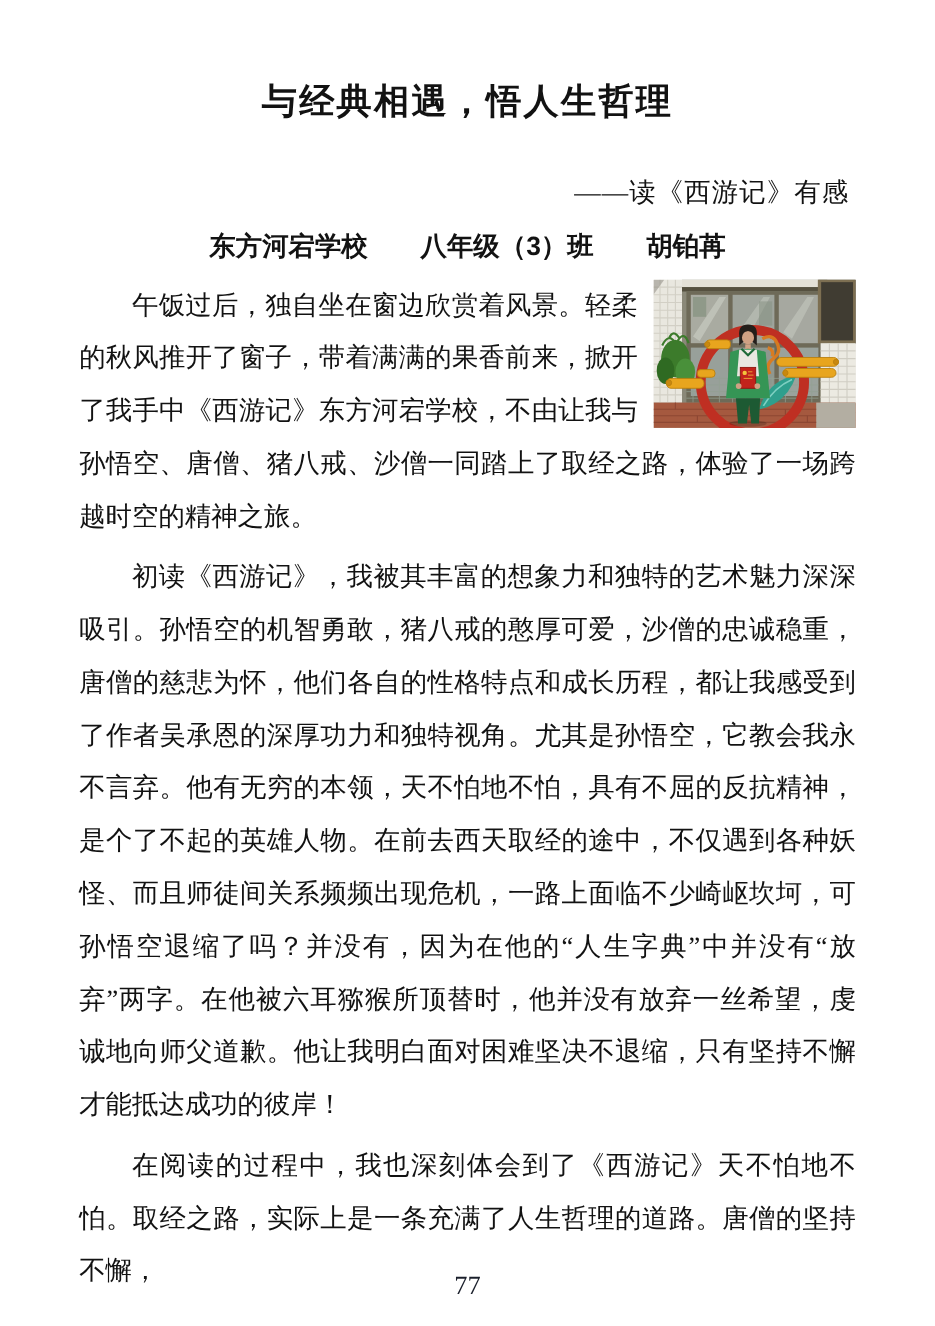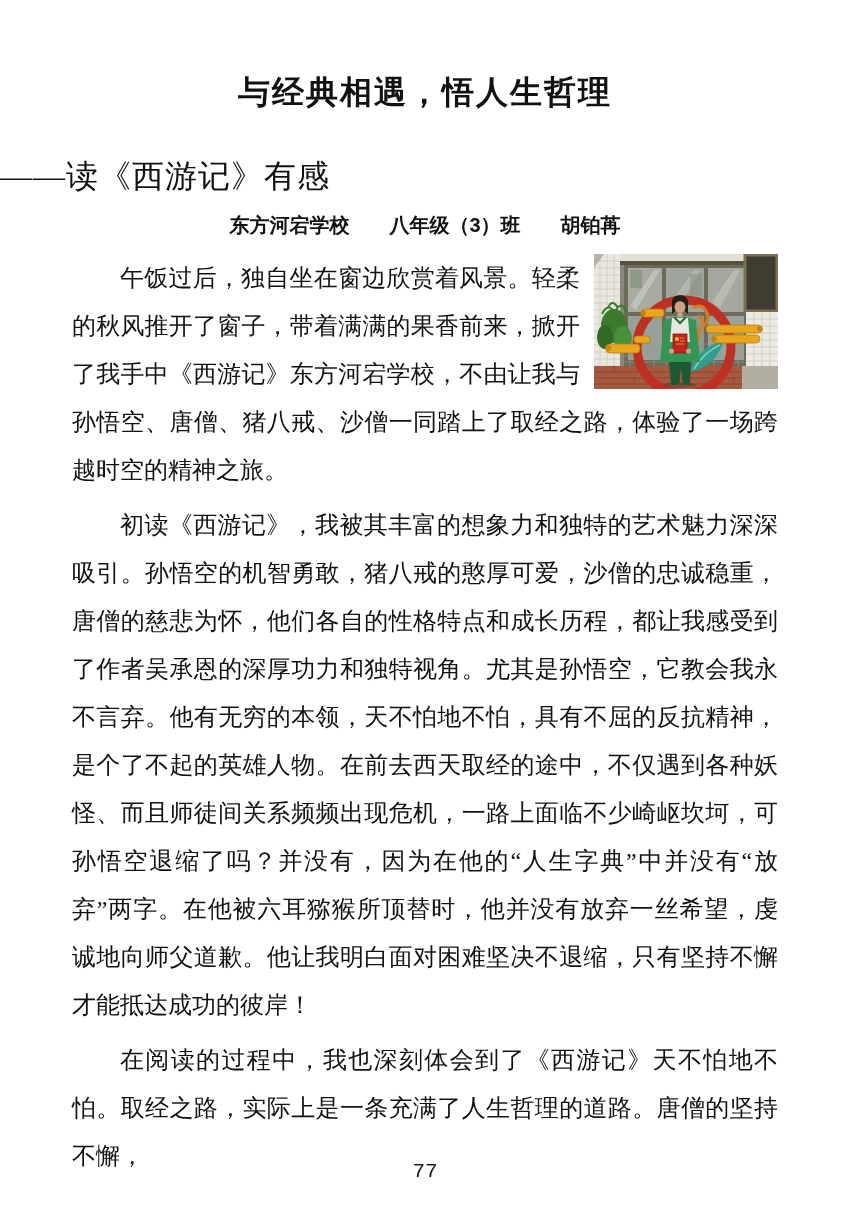--- a/index.html
+++ b/index.html
@@ -16,30 +16,31 @@
   .title {
     margin: 72px 0 0 0;
     text-align: center;
     font-size: 32px;
     line-height: 40px;
     font-weight: bold;
     letter-spacing: 2px;
   }
   .subtitle {
     margin: 46px 78px 0 0;
-    font-size: 32px;
+    text-align: right;
+    font-size: 24px;
     line-height: 36px;
     letter-spacing: 1px;
   }
   .byline {
     margin: 16px 0 0 0;
     text-align: center;
     font-family: "Liberation Sans", "DejaVu Sans", sans-serif;
     font-weight: bold;
-    font-size: 20px;
+    font-size: 24px;
     line-height: 30px;
   }
   .essay-body {
     margin: 14px 72px 0 72px;
     font-size: 24px;
     line-height: 48px;
     text-align: justify;
   }
   .essay-body p {
     margin: 0;
@@ -53,22 +54,22 @@
     margin: 0 0 6px 14px;
     overflow: hidden;
   }
   .photo-frame svg { display: block; width: 100%; height: 100%; }
   .page-number {
     position: absolute;
     bottom: 22px;
     left: 0;
     width: 100%;
     text-align: center;
-    font-family: Liberation Mono, monospace;
-    font-size: 21px;
+    font-family: Liberation Serif, serif;
+    font-size: 24px;
     color: #1a1f2b;
   }
 </style>
 </head>
 <body>
 
 <div class="page">
 
   <h1 class="title">与经典相遇，悟人生哲理</h1>
 

